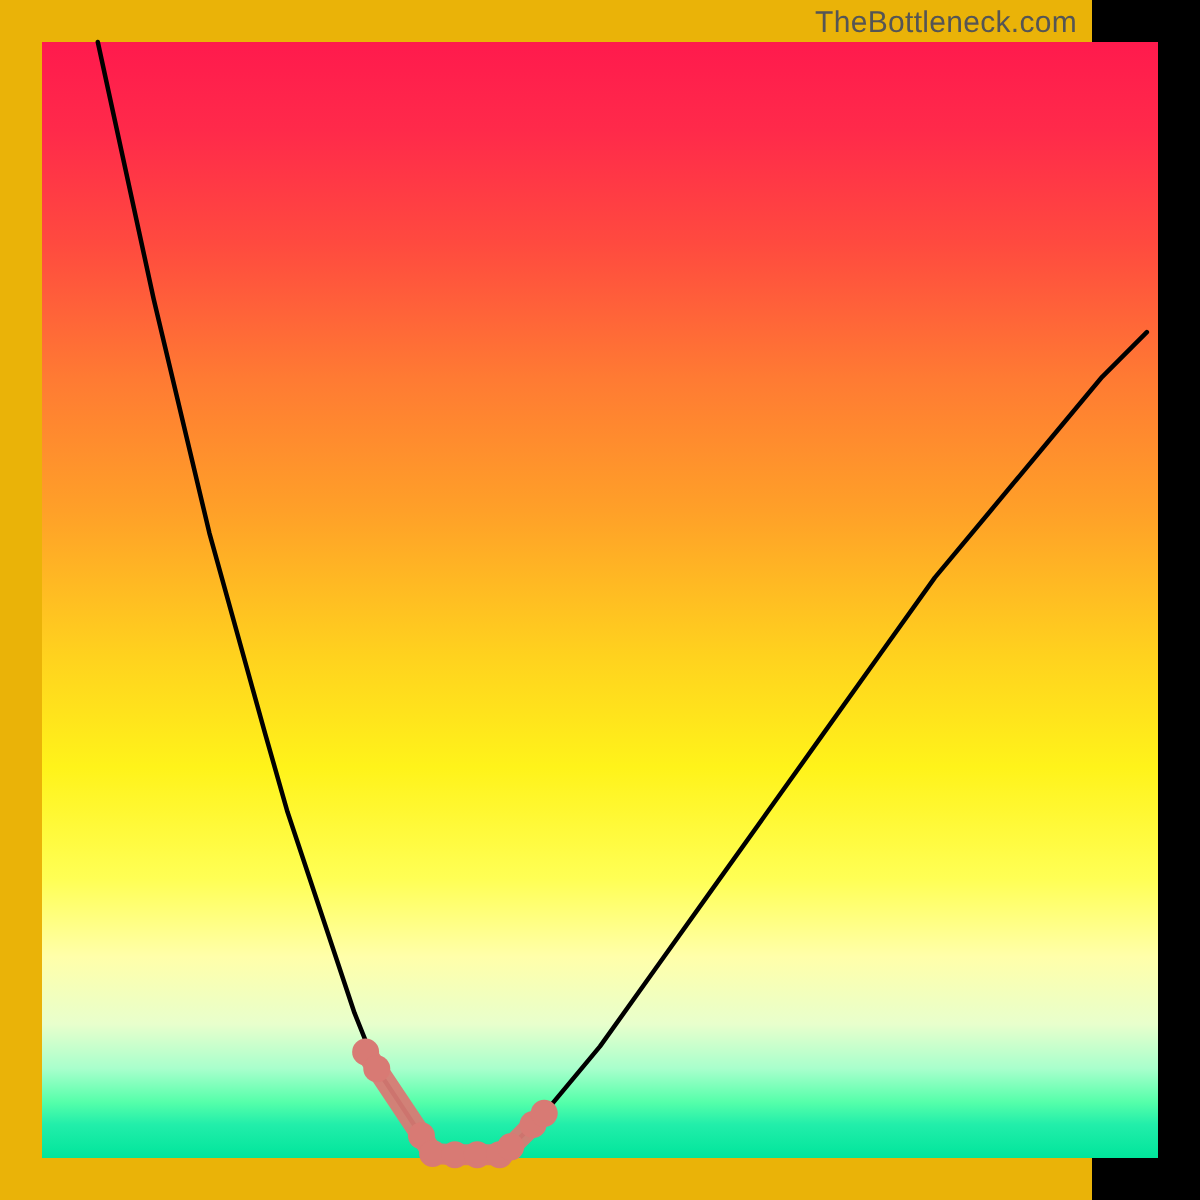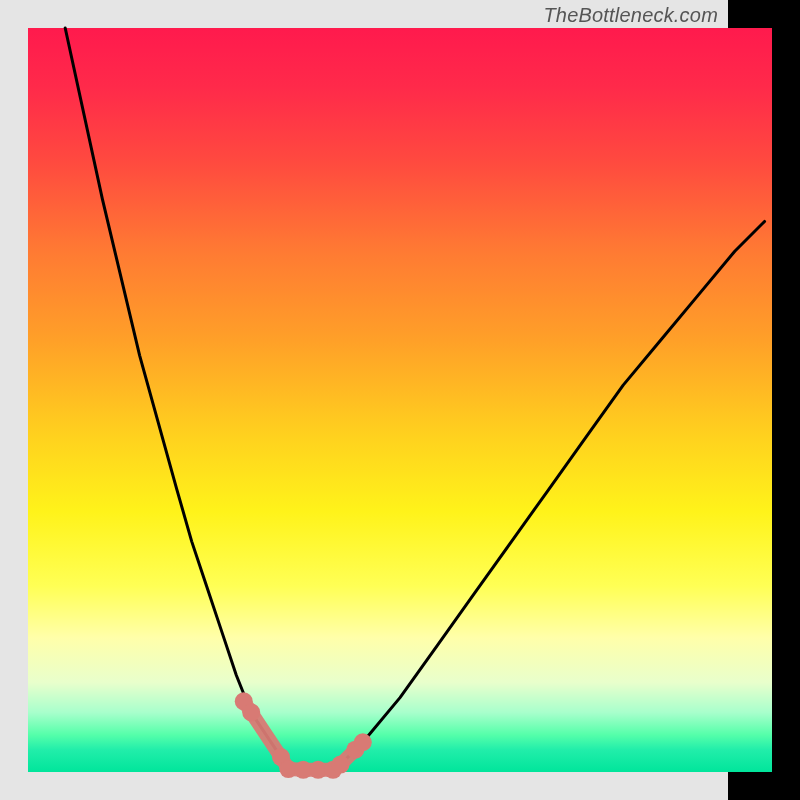--- a/index.html
+++ b/index.html
@@ -1,22 +1,21 @@
 <!DOCTYPE html>
 <html><head>
 <meta charset="utf-8">
 <style>
   * { margin: 0; padding: 0; box-sizing: border-box; }
   html, body { width: 800px; height: 800px; overflow: hidden; background: #000; }
   .frame {
     position: relative;
     width: 728px;
     height: 800px;
-    background: #e5e5e5;
-    font-style: italic;
+    background: #eab308;
   }
   .plot-area {
     position: absolute;
     left: 28px;
     top: 28px;
     width: 744px;
     height: 744px;
     background: linear-gradient(to bottom,
       #ff1a4d 0%,
       #ff2a4a 8%,

